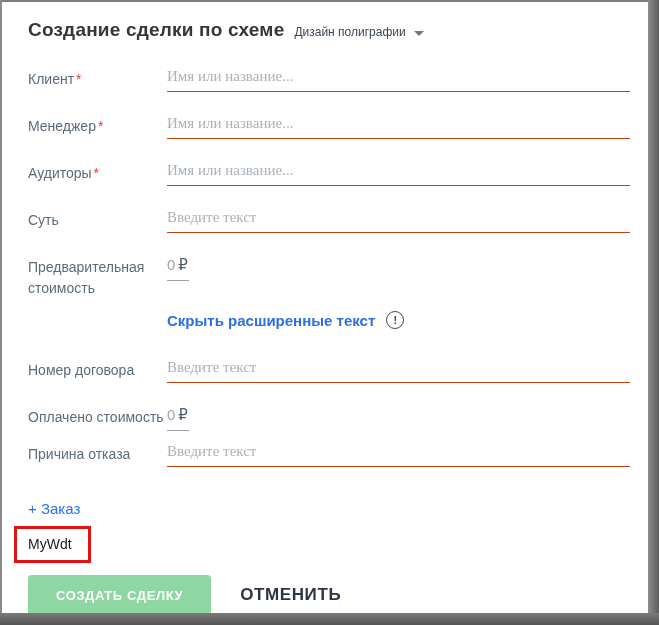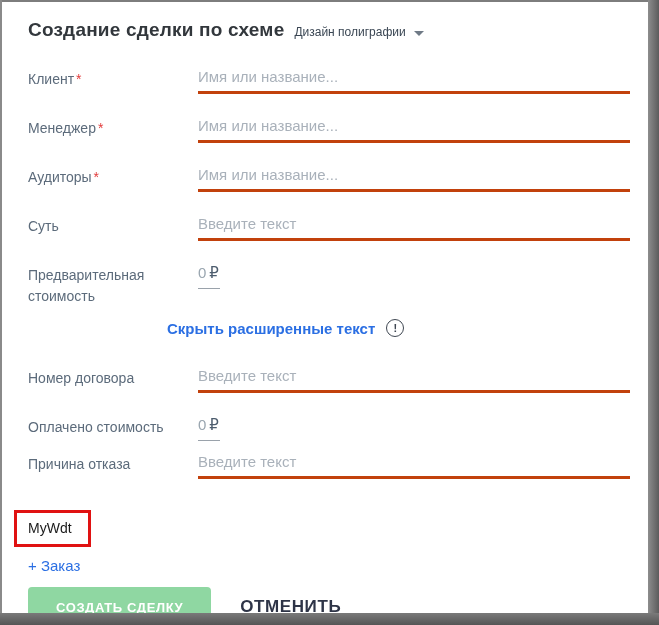--- a/index.html
+++ b/index.html
@@ -14,26 +14,26 @@
   .content{position:absolute;top:2px;left:2px;right:11px;bottom:12px;padding:17px 18px 0 26px;box-sizing:border-box;overflow:hidden;}
 
   
   .header{display:flex;align-items:baseline;margin-bottom:27px;}
   .title{font-size:19px;font-weight:bold;color:#32373c;letter-spacing:.2px;}
   .scheme{display:inline-flex;align-items:center;margin-left:10px;cursor:pointer;}
   .scheme-value{font-size:12px;color:#3a4653;}
   .chevron{width:0;height:0;border-left:5px solid transparent;border-right:5px solid transparent;border-top:5px solid #6f7a86;margin-left:8px;position:relative;top:1px;}
 
   
-  .row{display:flex;align-items:flex-start;margin-bottom:23px;gap:31px;}
+  .row{display:flex;align-items:flex-start;margin-bottom:23px;}
   .row.two-line{margin-bottom:12px;}
   .flabel{width:139px;flex:0 0 139px;font-size:14px;line-height:21px;color:#5c6b7b;padding-top:1px;}
   .req{color:#e23b3b;margin-left:2px;font-size:14px;}
   .control{flex:1;min-width:0;}
-  input.line-input{display:block;width:100%;box-sizing:border-box;border:none;border-bottom:3px solid #c2410c;outline:none;background:transparent;font-family:Liberation Sans, sans-serif;font-size:15px;color:#333;padding:0 0 6px 0;}
+  input.line-input{display:block;width:100%;box-sizing:border-box;border:none;border-bottom:1px solid #c2410c;outline:none;background:transparent;font-family:Liberation Serif, serif;font-size:15px;color:#333;padding:0 0 6px 0;}
   input.line-input::placeholder{color:#a9b1ba;opacity:1;}
   .money-box{display:inline-block;border-bottom:1px solid #9aa2ab;padding:0 0 6px 0;min-width:22px;cursor:text;}
   .money-zero{font-size:15px;color:#9aa6b0;}
   .money-rub{font-size:15px;color:#4d5d6e;margin-left:3px;}
 
   
   .link-row{display:flex;align-items:center;margin:0 0 30px 0;}
   .link-row .spacer{width:139px;flex:0 0 139px;}
   .toggle-link{font-size:15px;font-weight:bold;color:#2b6fe3;text-decoration:none;cursor:pointer;}
   .warn-icon{display:inline-flex;align-items:center;justify-content:center;width:16px;height:16px;border:1.5px solid #3f4752;border-radius:50%;color:#3f4752;font-size:11px;font-weight:bold;margin-left:11px;line-height:1;}
@@ -120,27 +120,27 @@
     </div>
 
     <div class="row">
       <div class="flabel"><span>Причина отказа</span></div>
       <div class="control">
           <input class="line-input" type="text" placeholder="Введите текст" style="">
         </div>
     </div>
 
     <div>
+      <a class="add-order">+ Заказ</a>
+    </div>
+
+    <div>
       <div class="widget-box">
         <span class="widget-label">MyWdt</span>
       </div>
-    </div>
-
-    <div>
-      <a class="add-order">+ Заказ</a>
     </div>
 
     <div class="buttons">
       <button class="btn-submit">СОЗДАТЬ СДЕЛКУ</button>
       <button class="btn-cancel">ОТМЕНИТЬ</button>
     </div>
 
   </div>
 
   <div class="edge-top"></div>

